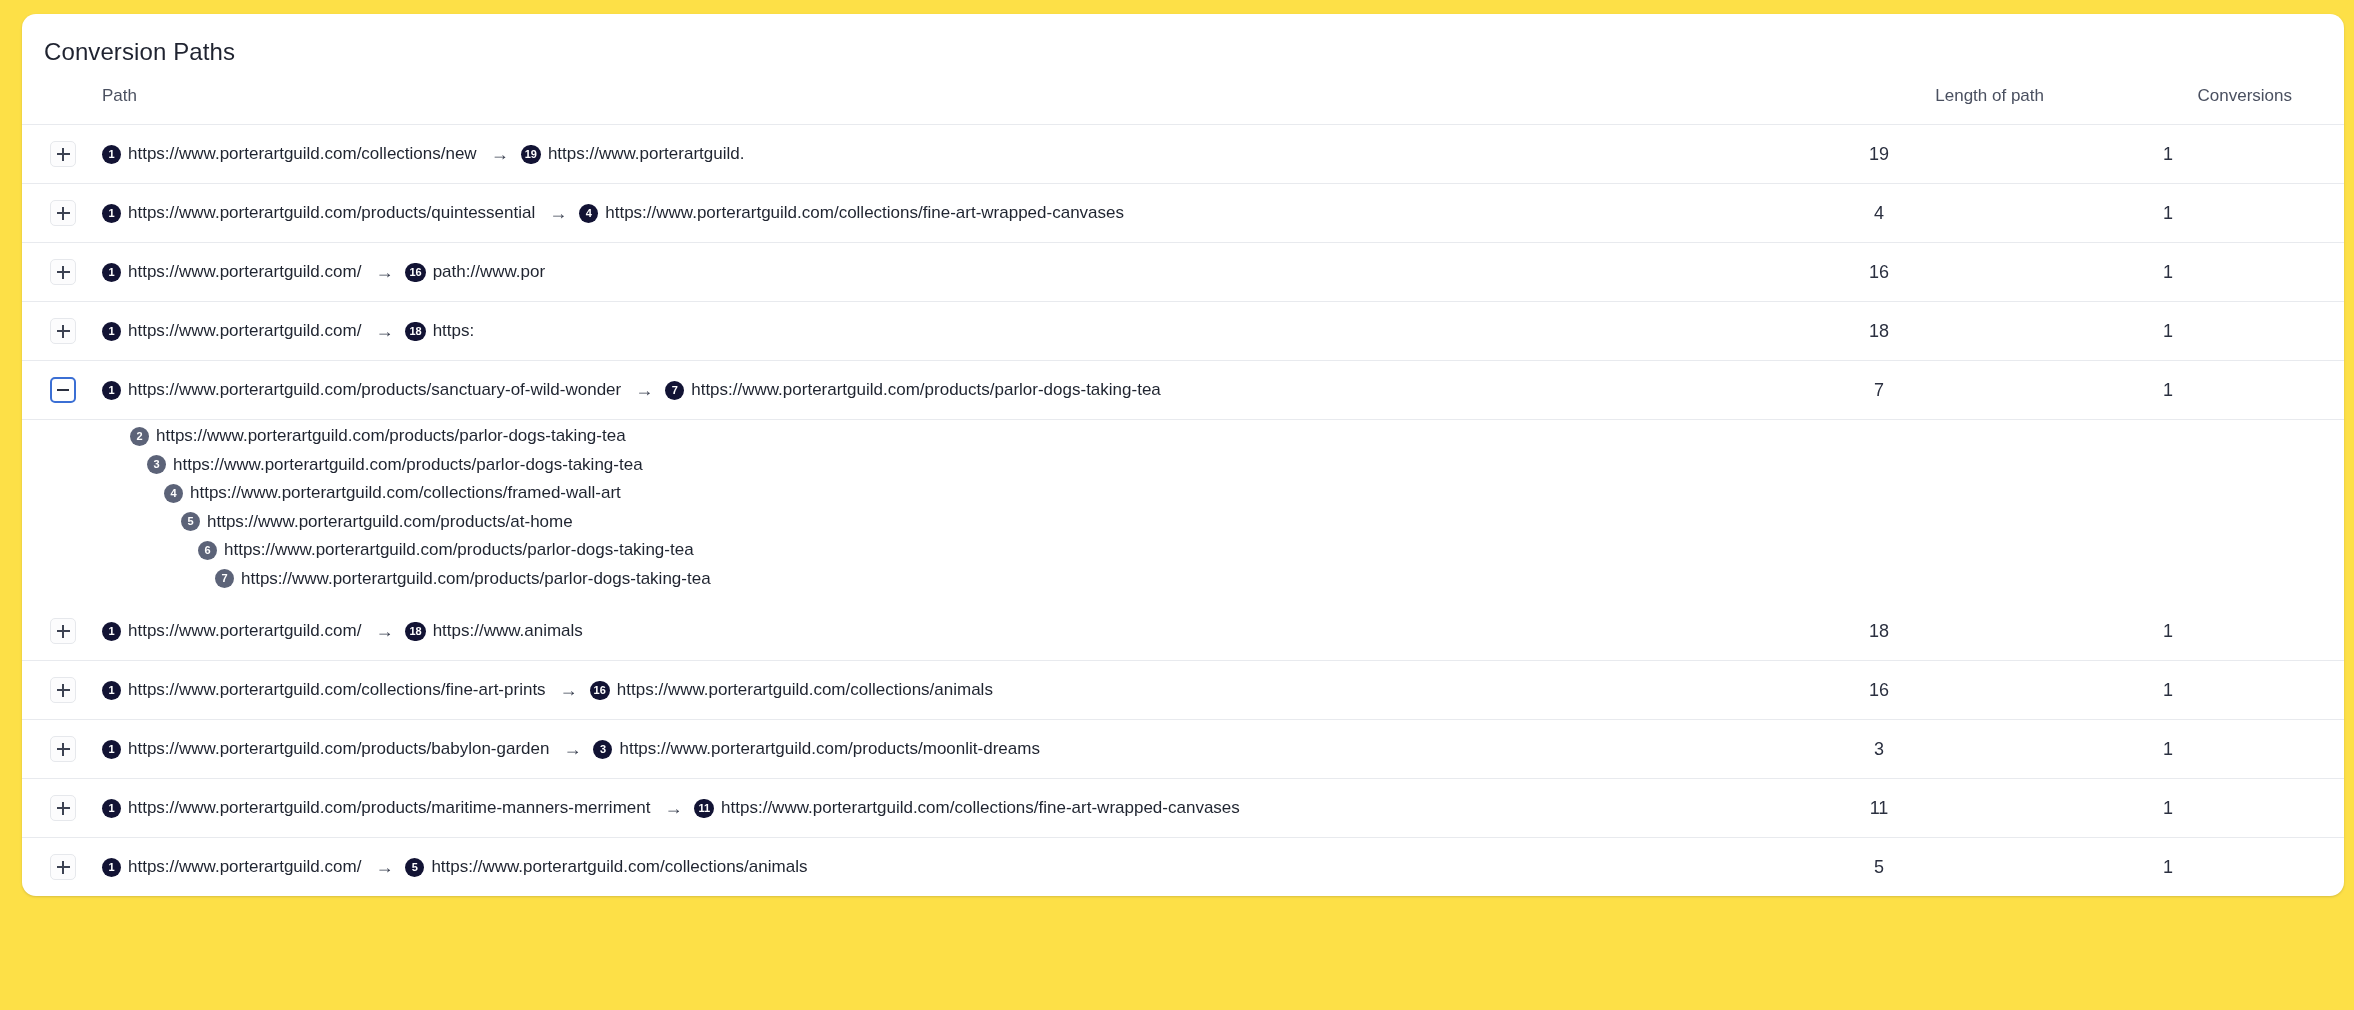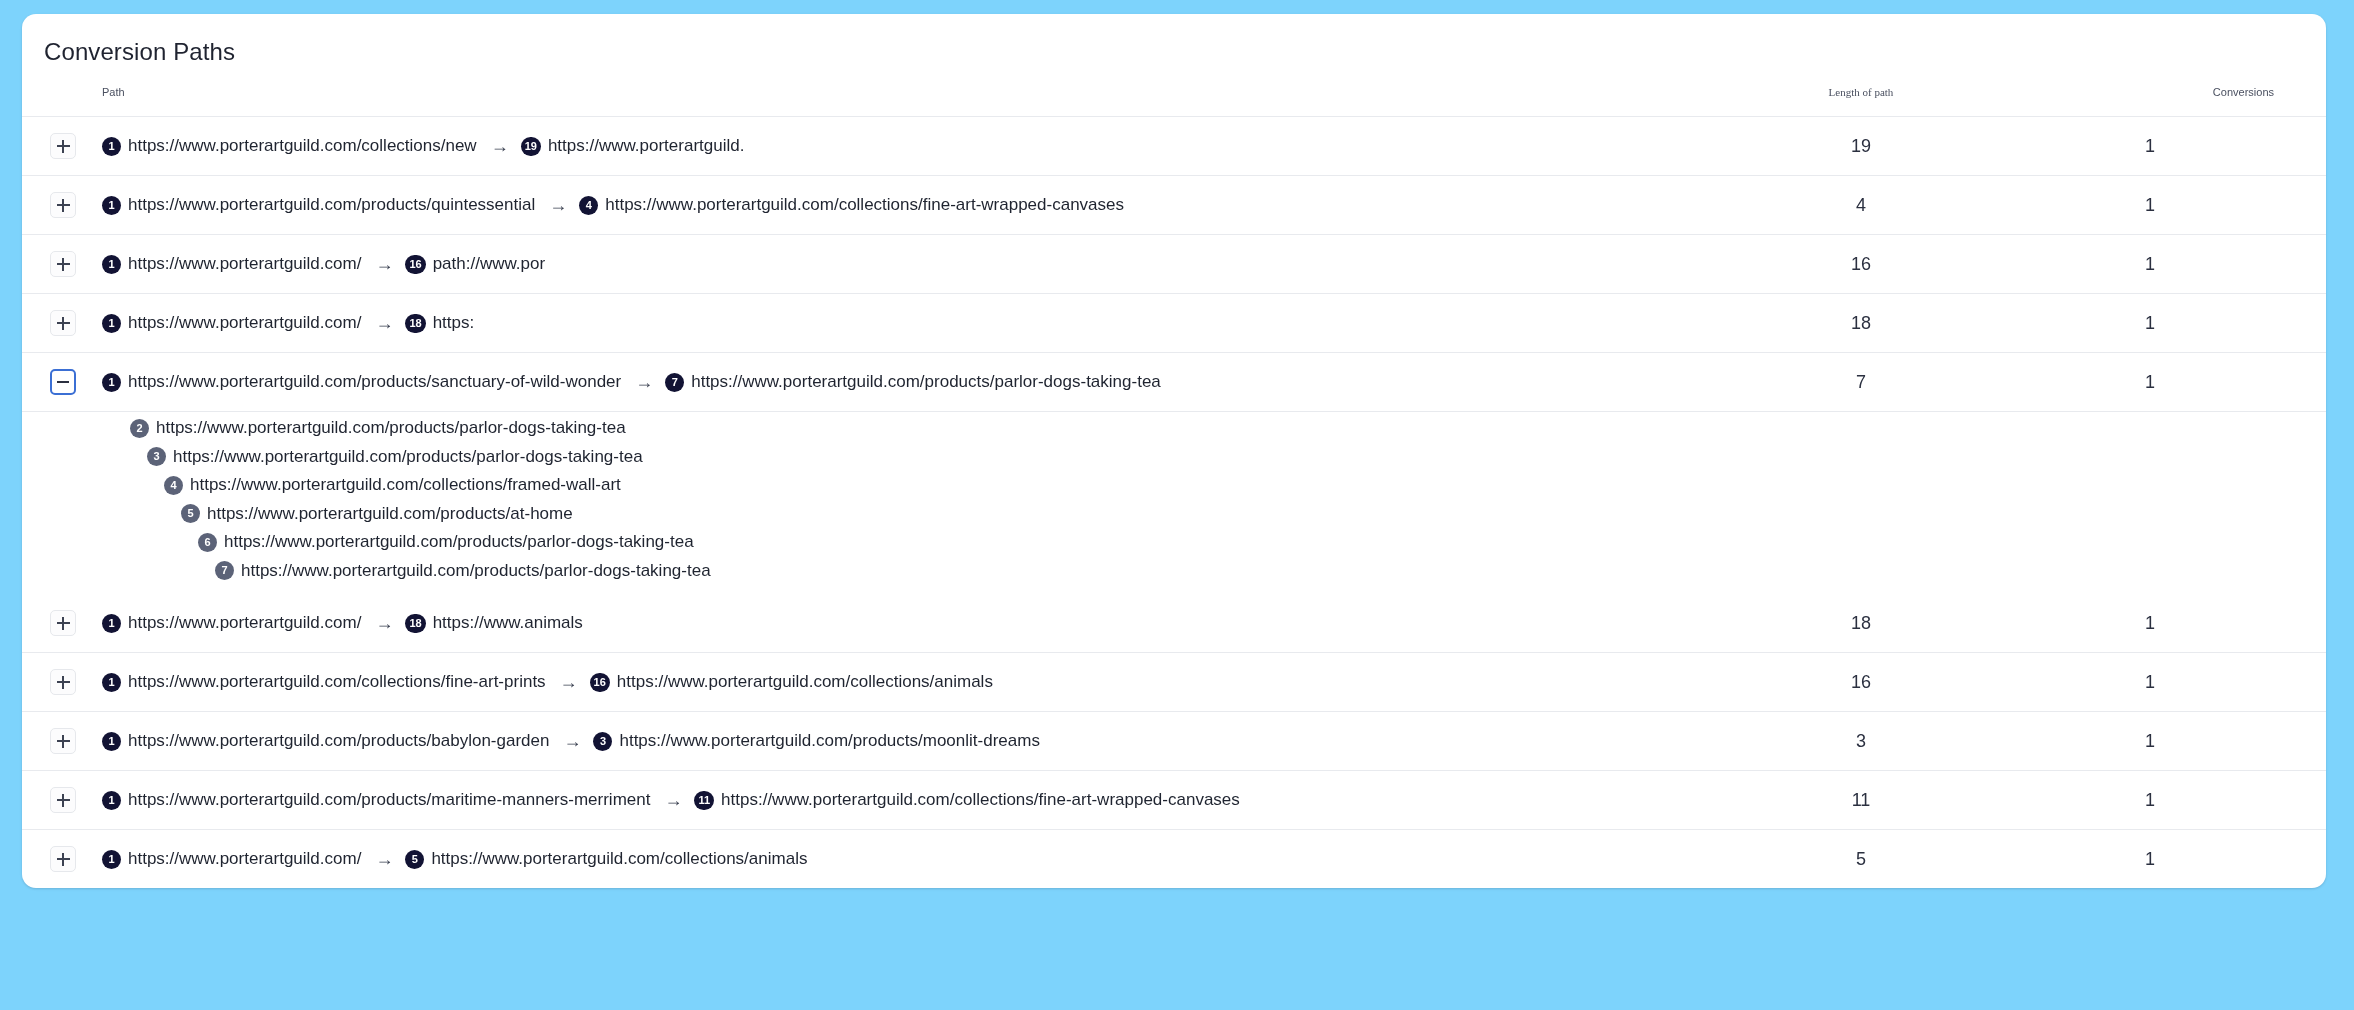--- a/index.html
+++ b/index.html
@@ -8,22 +8,22 @@
     width: 2354px;
     height: 1010px;
     background: #f4f5f7;
     font-family: "Liberation Sans", sans-serif;
     -webkit-font-smoothing: antialiased;
   }
 
   .page {
     width: 2354px;
     height: 1010px;
-    padding: 14px 28px 40px 22px;
-    background: #7dd3fc;
+    padding: 14px 10px 40px 22px;
+    background: #fde047;
   }
 
   .card {
     background: #ffffff;
     border-radius: 14px;
     box-shadow: 0 1px 3px rgba(16,24,40,0.10), 0 1px 2px rgba(16,24,40,0.06);
     overflow: hidden;
     width: 100%;
   }
 
@@ -35,29 +35,29 @@
     font-weight: 400;
   }
 
   table.paths {
     width: 100%;
     border-collapse: collapse;
     table-layout: fixed;
   }
 
   th {
-    font-size: 11px;
+    font-size: 17px;
     font-weight: 400;
     color: #4a5060;
     padding: 20px 0 18px 0;
     vertical-align: bottom;
   }
 
   th.col-path        { width: auto;  text-align: left;  padding-left: 80px; }
-  th.col-length      { width: 330px; text-align: center; font-family: Liberation Serif, serif; }
+  th.col-length      { width: 330px; text-align: right; }
   th.col-conversions { width: 300px; text-align: right; padding-right: 52px;}
 
   thead tr { border-bottom: 1px solid #e8eaee; }
 
   tbody tr.path-row { border-bottom: 1px solid #e8eaee; }
   tbody tr.path-row:last-child { border-bottom: none; }
 
   td { padding: 0; vertical-align: middle; }
 
   .row-inner {

